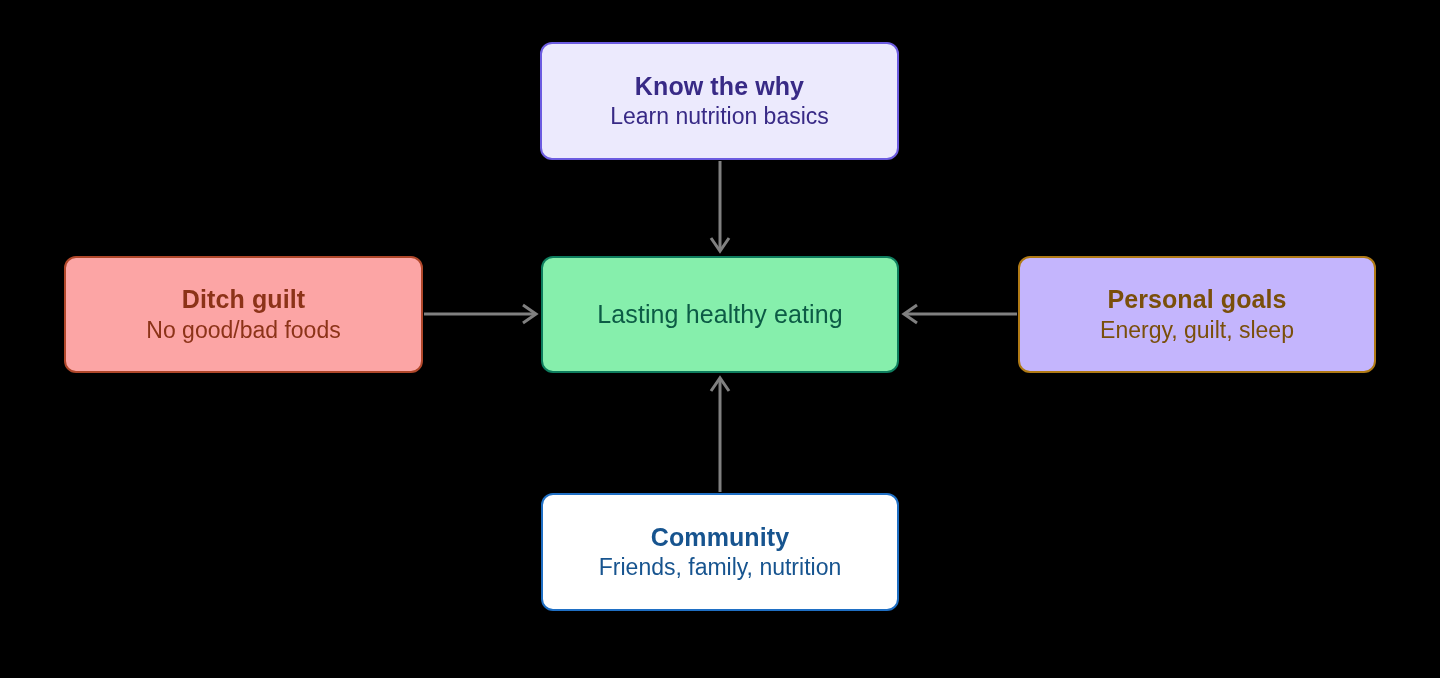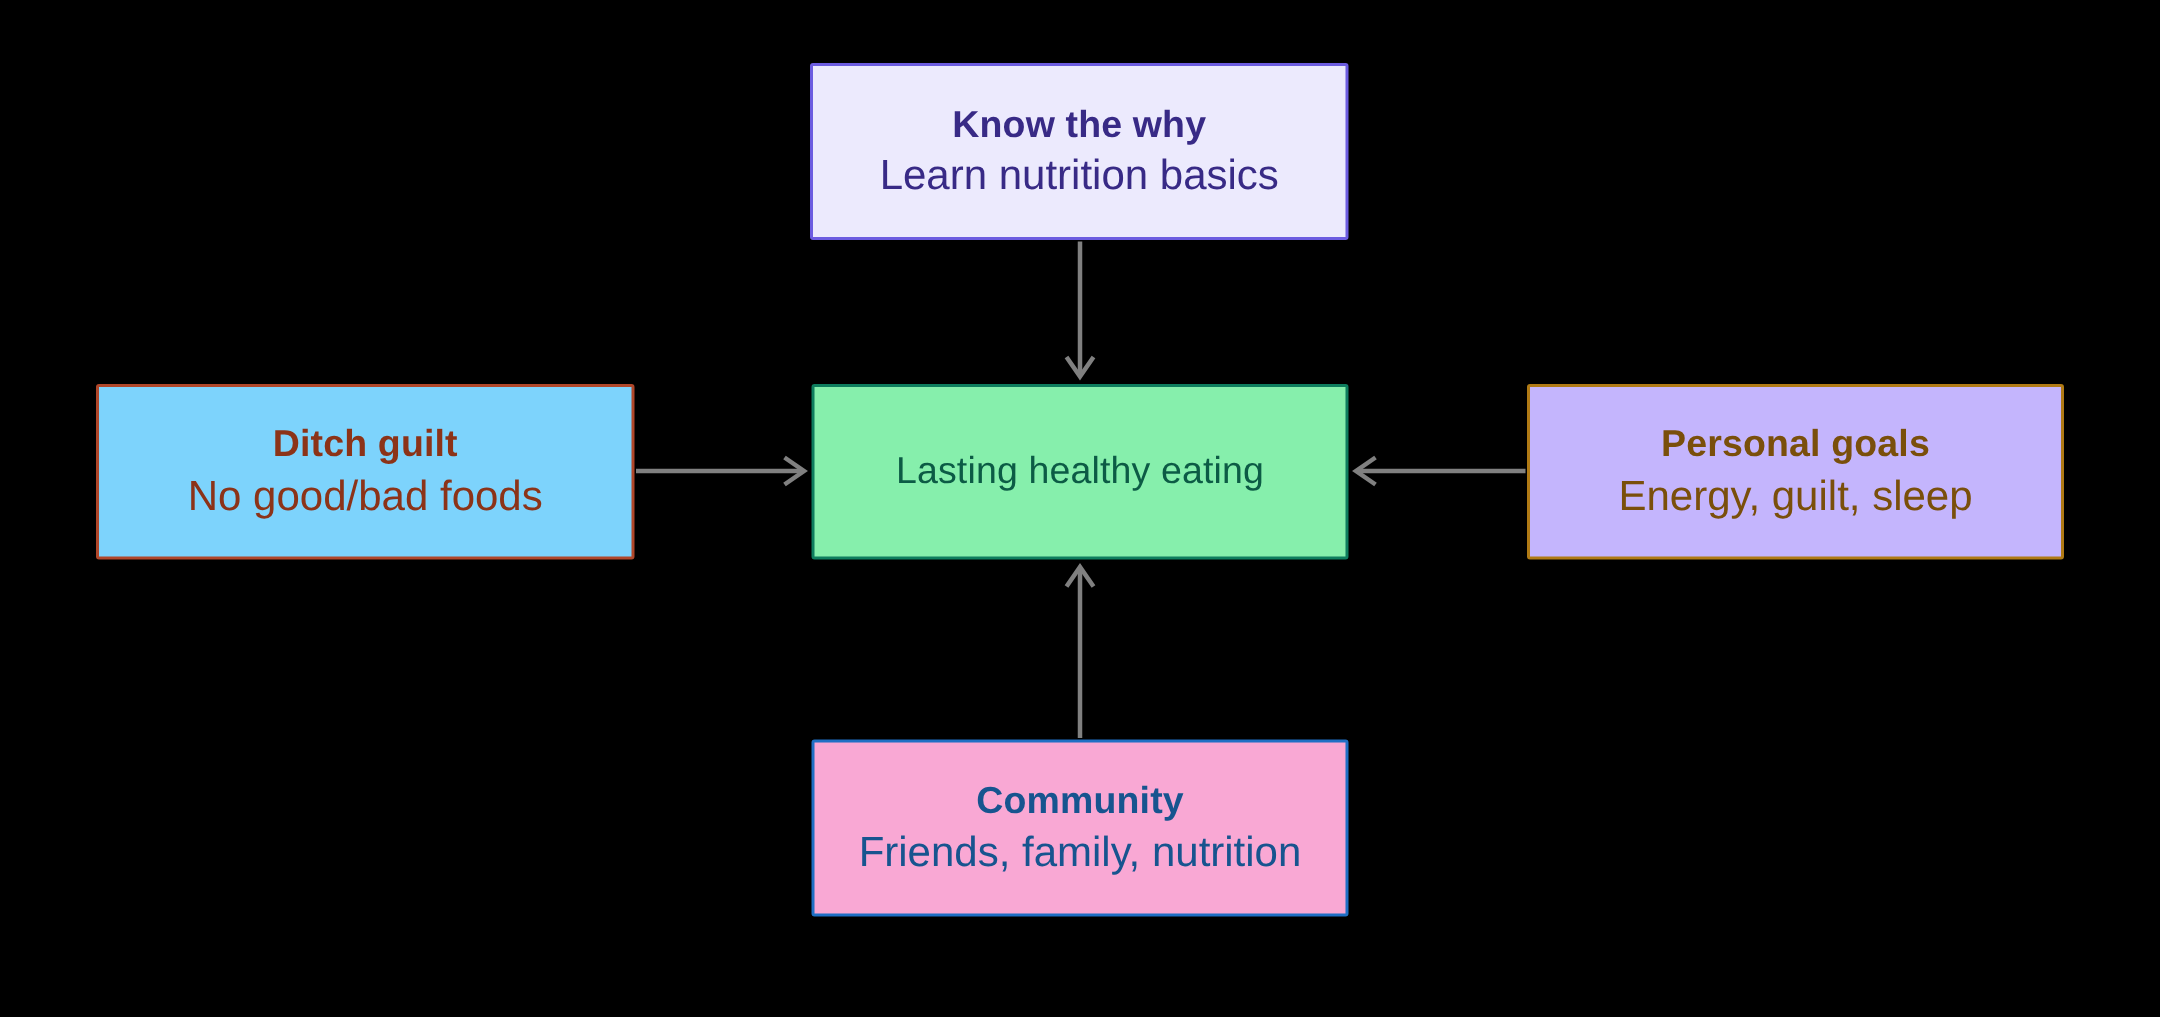--- a/index.html
+++ b/index.html
@@ -23,21 +23,21 @@
     position: absolute;
     left: 0;
     top: 0;
     width: 1440px;
     height: 678px;
     pointer-events: none;
   }
   .node {
     position: absolute;
     box-sizing: border-box;
-    border-radius: 2px;
+    border-radius: 12px;
     border-style: solid;
     border-width: 2px;
     display: flex;
     flex-direction: column;
     align-items: center;
     justify-content: center;
     text-align: center;
     line-height: 1.18;
   }
   .node-title {
@@ -45,21 +45,21 @@
     font-weight: bold;
     letter-spacing: 0.1px;
     white-space: nowrap;
   }
   .node-title.multiline {
     font-weight: normal;
     white-space: normal;
     max-width: 290px;
   }
   .node-subtitle {
-    font-size: 28px;
+    font-size: 23px;
     font-weight: normal;
     margin-top: 2px;
     white-space: nowrap;
   }
 
   
   #node-know-why    { left: 540px;  top: 42px;  width: 359px; height: 118px; }
   #node-ditch-guilt { left: 64px;   top: 256px; width: 359px; height: 117px; }
   #node-center      { left: 541px;  top: 256px; width: 358px; height: 117px; }
   #node-personal    { left: 1018px; top: 256px; width: 358px; height: 117px; }
@@ -91,32 +91,32 @@
       <line x1="720" y1="492" x2="720" y2="380" stroke="#808080" stroke-width="3"></line>
       <polyline points="711,391 720,378 729,391" fill="none" stroke="#808080" stroke-width="3" stroke-linecap="butt" stroke-linejoin="miter"></polyline>
     </g>
   </svg>
 
   <div class="node" id="node-know-why" style="background:#ECEAFD; border-color:#6C5CE0; color:#382A86;">
     <div class="node-title">Know the why</div>
     <div class="node-subtitle">Learn nutrition basics</div>
   </div>
 
-  <div class="node" id="node-ditch-guilt" style="background:#7dd3fc; border-color:#B0472A; color:#8C3318;">
+  <div class="node" id="node-ditch-guilt" style="background:#fca5a5; border-color:#B0472A; color:#8C3318;">
     <div class="node-title">Ditch guilt</div>
     <div class="node-subtitle">No good/bad foods</div>
   </div>
 
   <div class="node" id="node-center" style="background:#86efac; border-color:#0E7D5E; color:#0C5B45;">
     <div class="node-title multiline">Lasting healthy eating</div>
   </div>
 
   <div class="node" id="node-personal" style="background:#c4b5fd; border-color:#B07A15; color:#7A4F0B;">
     <div class="node-title">Personal goals</div>
     <div class="node-subtitle">Energy, guilt, sleep</div>
   </div>
 
-  <div class="node" id="node-community" style="background:#f9a8d4; border-color:#1F6FC4; color:#17548F;">
+  <div class="node" id="node-community" style="background:#ffffff; border-color:#1F6FC4; color:#17548F;">
     <div class="node-title">Community</div>
     <div class="node-subtitle">Friends, family, nutrition</div>
   </div>
 
 </div>
 
 </body></html>

